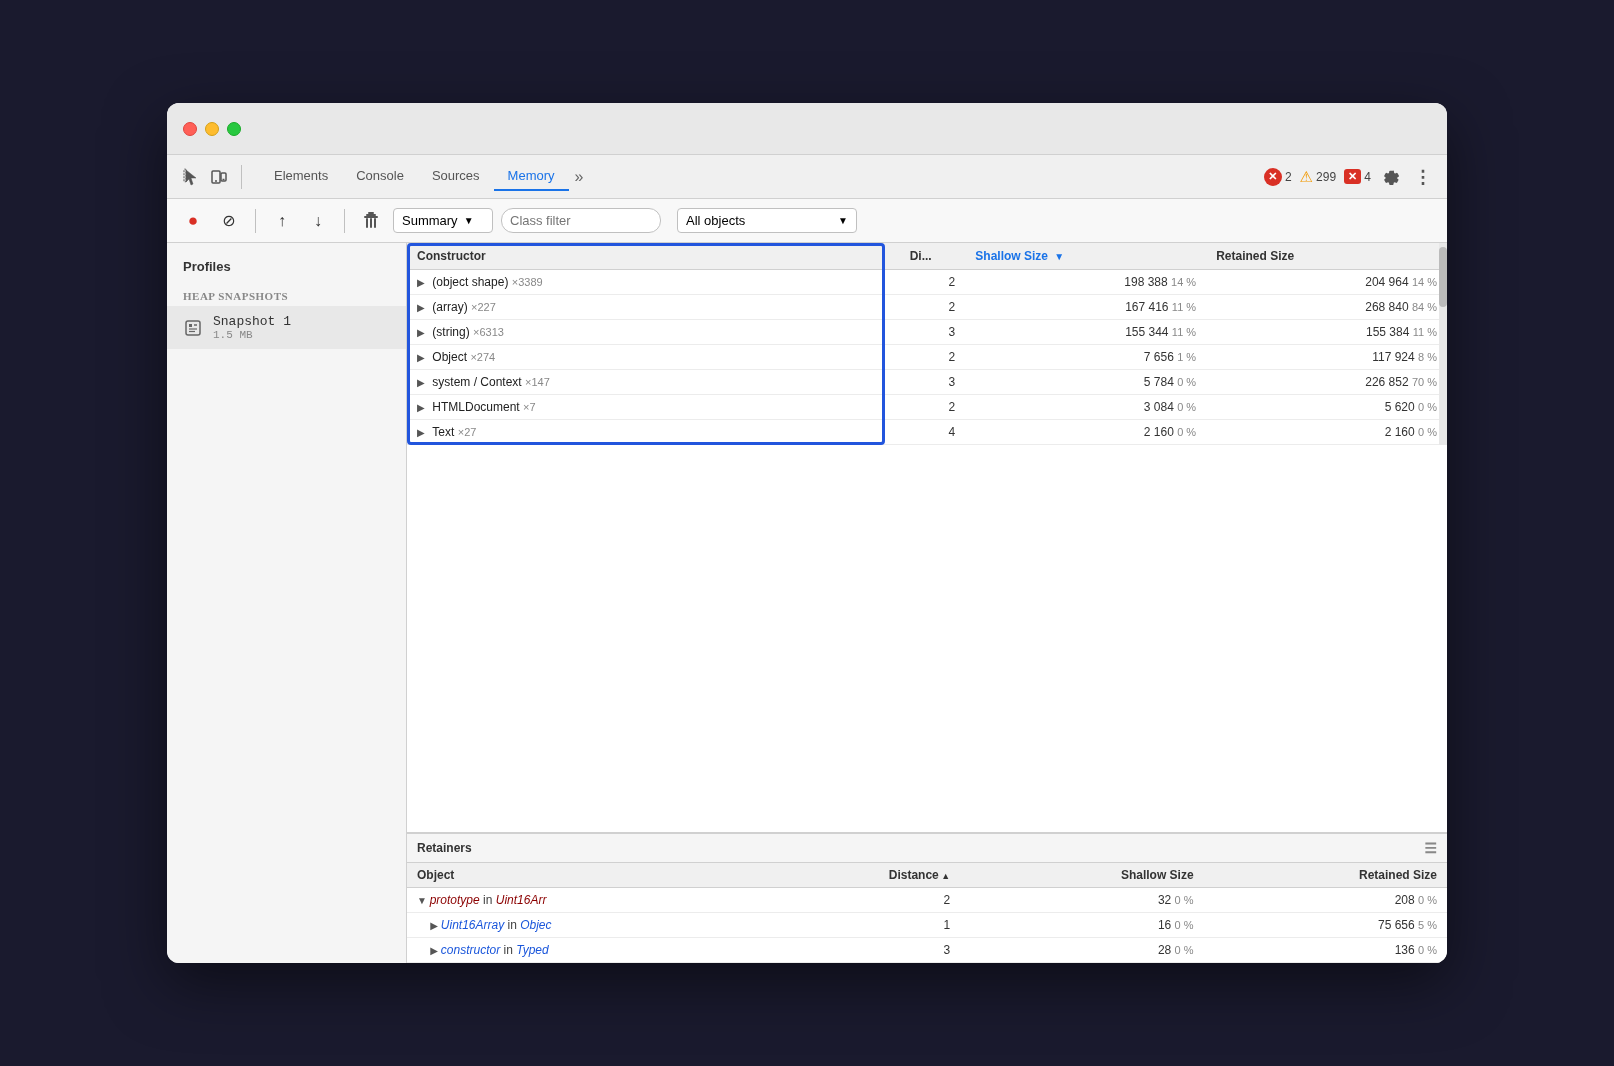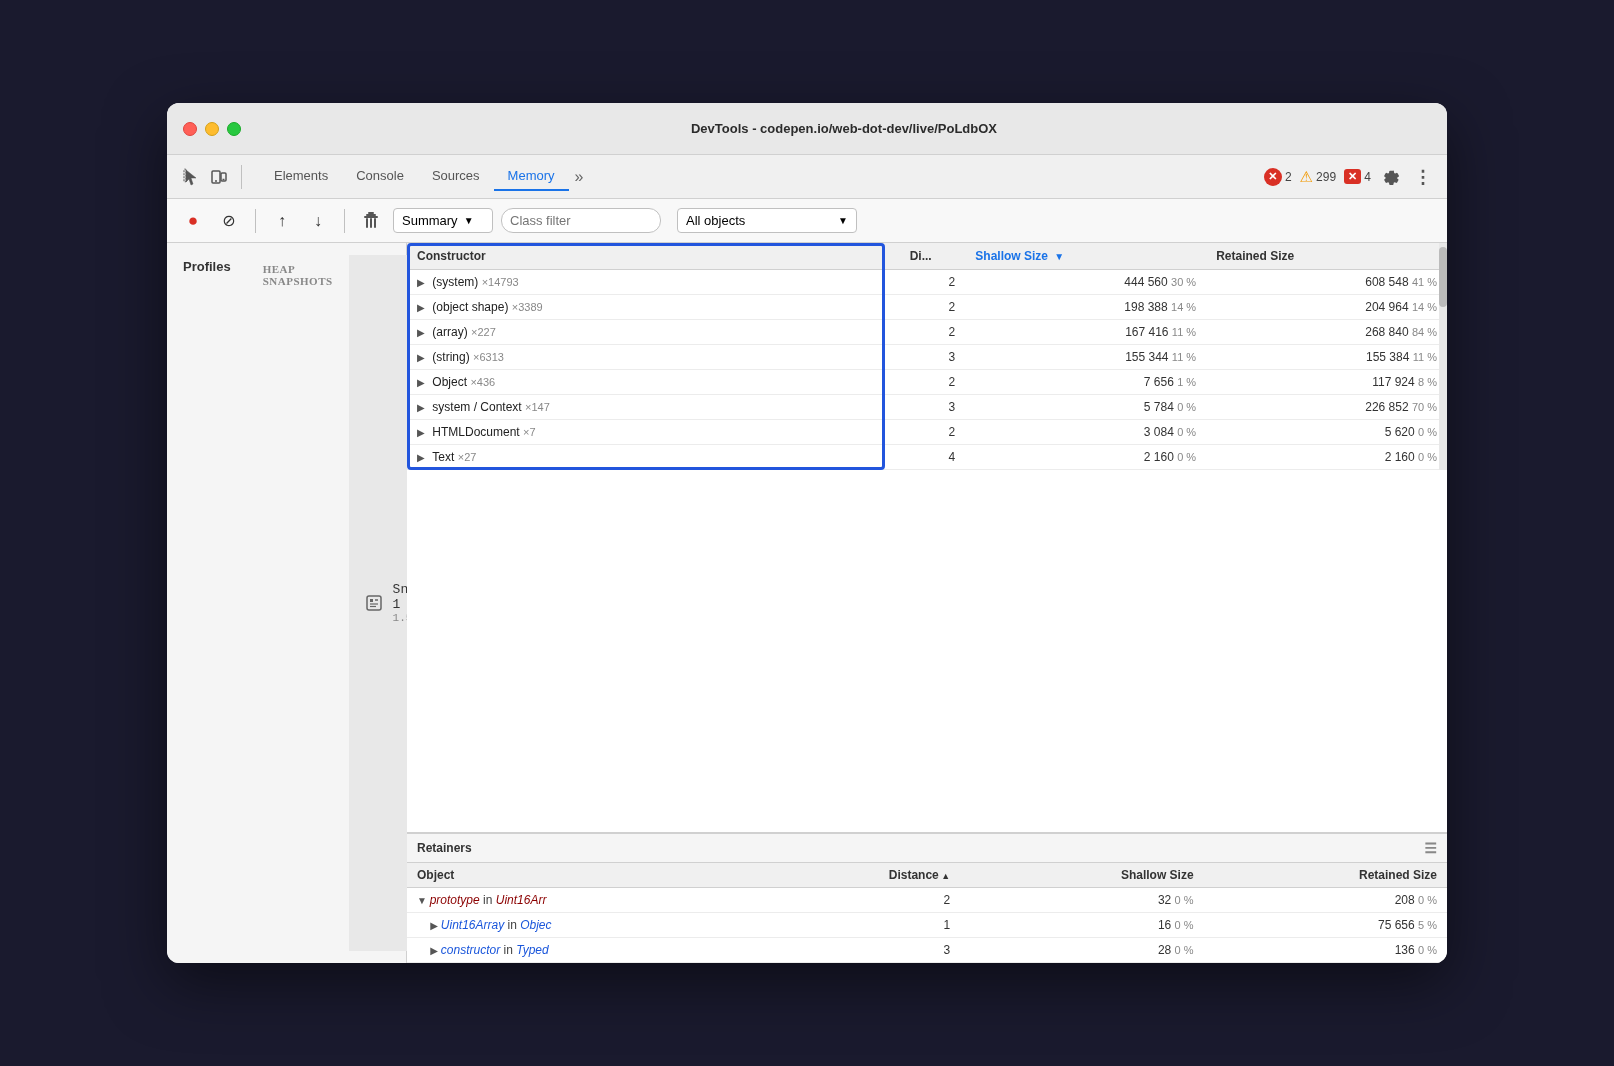--- a/index.html
+++ b/index.html
@@ -241,21 +241,21 @@
       flex: 1;
       overflow: hidden;
     }
 
     
     .sidebar {
       width: 240px;
       background: #f5f5f5;
       border-right: 1px solid #d0d0d0;
       display: flex;
-      flex-direction: row;
+      flex-direction: column;
       flex-shrink: 0;
       padding: 12px 0;
     }
 
     .sidebar-title {
       font-size: 13px;
       font-weight: 600;
       color: #333;
       padding: 4px 16px 8px;
     }
@@ -430,21 +430,20 @@
 <body>
 
 <div class="window">
 
   <div class="title-bar">
     <div class="traffic-lights">
       <div class="traffic-light tl-red"></div>
       <div class="traffic-light tl-yellow"></div>
       <div class="traffic-light tl-green"></div>
     </div>
-    <div class="title-text">DevTools - codepen.io/web-dot-dev/live/PoLdbOX</div>
   </div>
 
   <div class="devtools-toolbar">
 
     <div class="toolbar-icon">
       <svg width="18" height="18" viewBox="0 0 18 18" fill="none">
         <path d="M4 2L14 10H9L11 16L9 17L7 11L4 14V2Z" fill="#555" stroke="#555" stroke-width="0.5"></path>
         <rect x="2" y="1" width="2" height="13" rx="1" fill="none" stroke="#555" stroke-width="1" stroke-dasharray="2 1"></rect>
       </svg>
     </div>
@@ -560,34 +559,20 @@
                   <span>Shallow Size</span>
                   <span class="sort-arrow">▼</span>
                 </th>
                 <th class="num-right" style="width:22%;">
                   <span>Retained Size</span>
                 </th>
               </tr>
             </thead>
             <tbody id="heap-tbody">
 
-            <tr>
-    <td>
-      <span class="expand-arrow">▶</span>
-      <span class="constructor-name">(system)</span>
-      <span class="constructor-count"> ×14793</span>
-    </td>
-    <td style="text-align:right;">2</td>
-    <td style="text-align:right;">
-      444 560 <span style="color:#888;font-size:11px;">30 %</span>
-    </td>
-    <td style="text-align:right;">
-      608 548 <span style="color:#888;font-size:11px;">41 %</span>
-    </td>
-  </tr>
                 <tr>
     <td>
       <span class="expand-arrow">▶</span>
       <span class="constructor-name">(object shape)</span>
       <span class="constructor-count"> ×3389</span>
     </td>
     <td style="text-align:right;">2</td>
     <td style="text-align:right;">
       198 388 <span style="color:#888;font-size:11px;">14 %</span>
     </td>
@@ -620,21 +605,21 @@
       155 344 <span style="color:#888;font-size:11px;">11 %</span>
     </td>
     <td style="text-align:right;">
       155 384 <span style="color:#888;font-size:11px;">11 %</span>
     </td>
   </tr>
                 <tr>
     <td>
       <span class="expand-arrow">▶</span>
       <span class="constructor-name">Object</span>
-      <span class="constructor-count"> ×436</span>
+      <span class="constructor-count"> ×274</span>
     </td>
     <td style="text-align:right;">2</td>
     <td style="text-align:right;">
       7 656 <span style="color:#888;font-size:11px;">1 %</span>
     </td>
     <td style="text-align:right;">
       117 924 <span style="color:#888;font-size:11px;">8 %</span>
     </td>
   </tr>
                 <tr>

